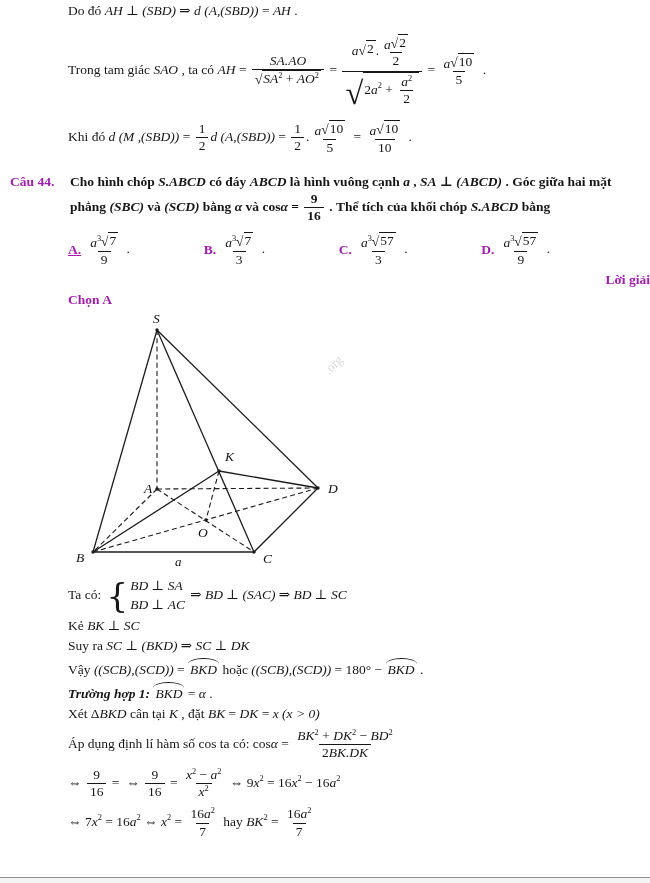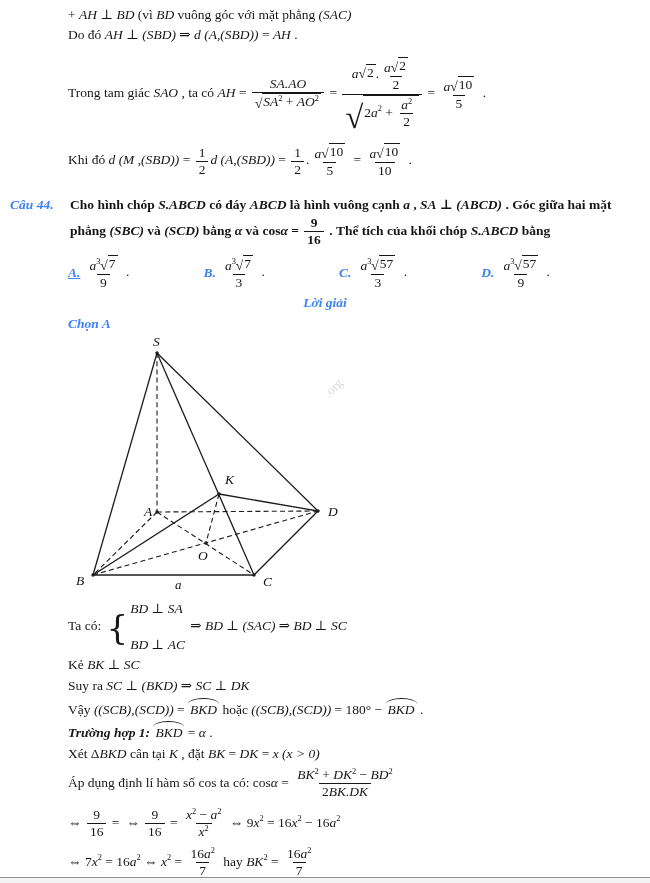--- a/index.html
+++ b/index.html
@@ -17,55 +17,54 @@
   sup{font-size:0.62em; line-height:0;}
   .frac{display:inline-flex; flex-direction:column; align-items:center; vertical-align:middle; margin:1px 2px; line-height:1.2;}
   .num{display:block; text-align:center; padding:0 3px;}
   .den{display:block; text-align:center; padding:0 3px; border-top:1px solid #161616;}
   .sqrt{display:inline-flex; align-items:flex-end; vertical-align:baseline;}
   .rad{line-height:1;}
   .sqrt.tall .rad{font-size:2.4em; line-height:0.85;}
   .sqb{display:inline-block; border-top:1px solid #161616; padding:0 2px 0 1px;}
   .cases{display:inline-flex; align-items:center; vertical-align:middle; margin:0 2px;}
   .brace{font-size:34px; font-weight:400; line-height:0.9; margin-right:2px; font-family:"DejaVu Serif",serif;}
-  .rows{display:inline-flex; flex-direction:column; gap:18px;}
+  .rows{display:inline-flex; flex-direction:column; gap:2px;}
   .crow{display:block;}
   .hat{position:relative; font-style:italic; display:inline-block; padding:3px 2px 0;}
   .hat::before{content:""; position:absolute; left:0; right:0; top:0; height:5px;
     border-top:1.2px solid #161616; border-radius:50% 50% 0 0 / 100% 100% 0 0;}
   #ln0{padding-top:6px;}
   #ln1{margin-top:2px;}
   #ln2{margin-top:12px;}
   #ln3{margin-top:9px;}
   .question{display:flex; margin-top:16px;}
   .qnum{flex:0 0 56px; margin-left:10px; font-weight:bold; white-space:nowrap;}
   .qtext{flex:1; margin-left:4px; margin-right:18px;font-weight:bold;}
   .qtext .t{white-space:pre-wrap;}
   .options{display:flex; margin-left:68px; width:482px; justify-content:space-between; margin-top:5px; align-items:center;}
   .opt{display:flex; align-items:center;}
   .olt{font-weight:bold; margin-right:4px;}
   .olt.u{text-decoration:underline;}
-  .blue{color:#3b82f6;font-style:italic;}
-  .loigiai{text-align:center; font-weight:bold; margin-top:2px;}
+  .blue{color:#a21caf;}
+  .loigiai{text-align:right; font-weight:bold; margin-top:2px;}
   .chon{margin-left:68px; font-weight:bold; margin-top:3px;}
   #fig{display:block; margin-left:65px; margin-top:0;}
   .sol{margin-top:3px;}
   #sol0{margin-top:2px;}
   #sol6{margin-top:4px;}
   #sol7{margin-top:4px;}
   #sol8{margin-top:4px;}
   .pagebreak{position:absolute; left:0; right:0; top:877px; border-top:1px solid #8f8f8f; background:#f4f4f4; height:6px;}
   svg text{font-family:"Liberation Serif","DejaVu Serif",serif;}
 </style>
 </head>
 <body>
 
 <div class="doc">
 
-  <div class="fl" id="ln0"><span class="t">+ </span><span class="t i">AH</span><span class="t"> ⊥ </span><span class="t i">BD</span><span class="t"> (vì </span><span class="t i">BD</span><span class="t"> vuông góc với mặt phẳng </span><span class="t i">(SAC)</span></div>
   <div class="fl" id="ln1"><span class="t">Do đó </span><span class="t i">AH</span><span class="t"> ⊥ </span><span class="t i">(SBD)</span><span class="t"> ⇒ </span><span class="t i">d (A,(SBD))</span><span class="t"> = </span><span class="t i">AH</span><span class="t"> .</span></div>
   <div class="fl" id="ln2"><span class="t">Trong tam giác </span><span class="t i">SAO</span><span class="t"> , ta có </span><span class="t i">AH</span><span class="t"> = </span><span class="frac">
         <span class="num"><span class="t i">SA.AO</span></span>
         <span class="den"><span class="sqrt">
             <span class="rad">√</span>
             <span class="sqb"><span class="t i">SA</span><sup>2</sup><span class="t"> + </span><span class="t i">AO</span><sup>2</sup></span>
           </span></span>
       </span><span class="t"> = </span><span class="frac">
         <span class="num"><span class="t i">a</span><span class="sqrt">
             <span class="rad">√</span>

